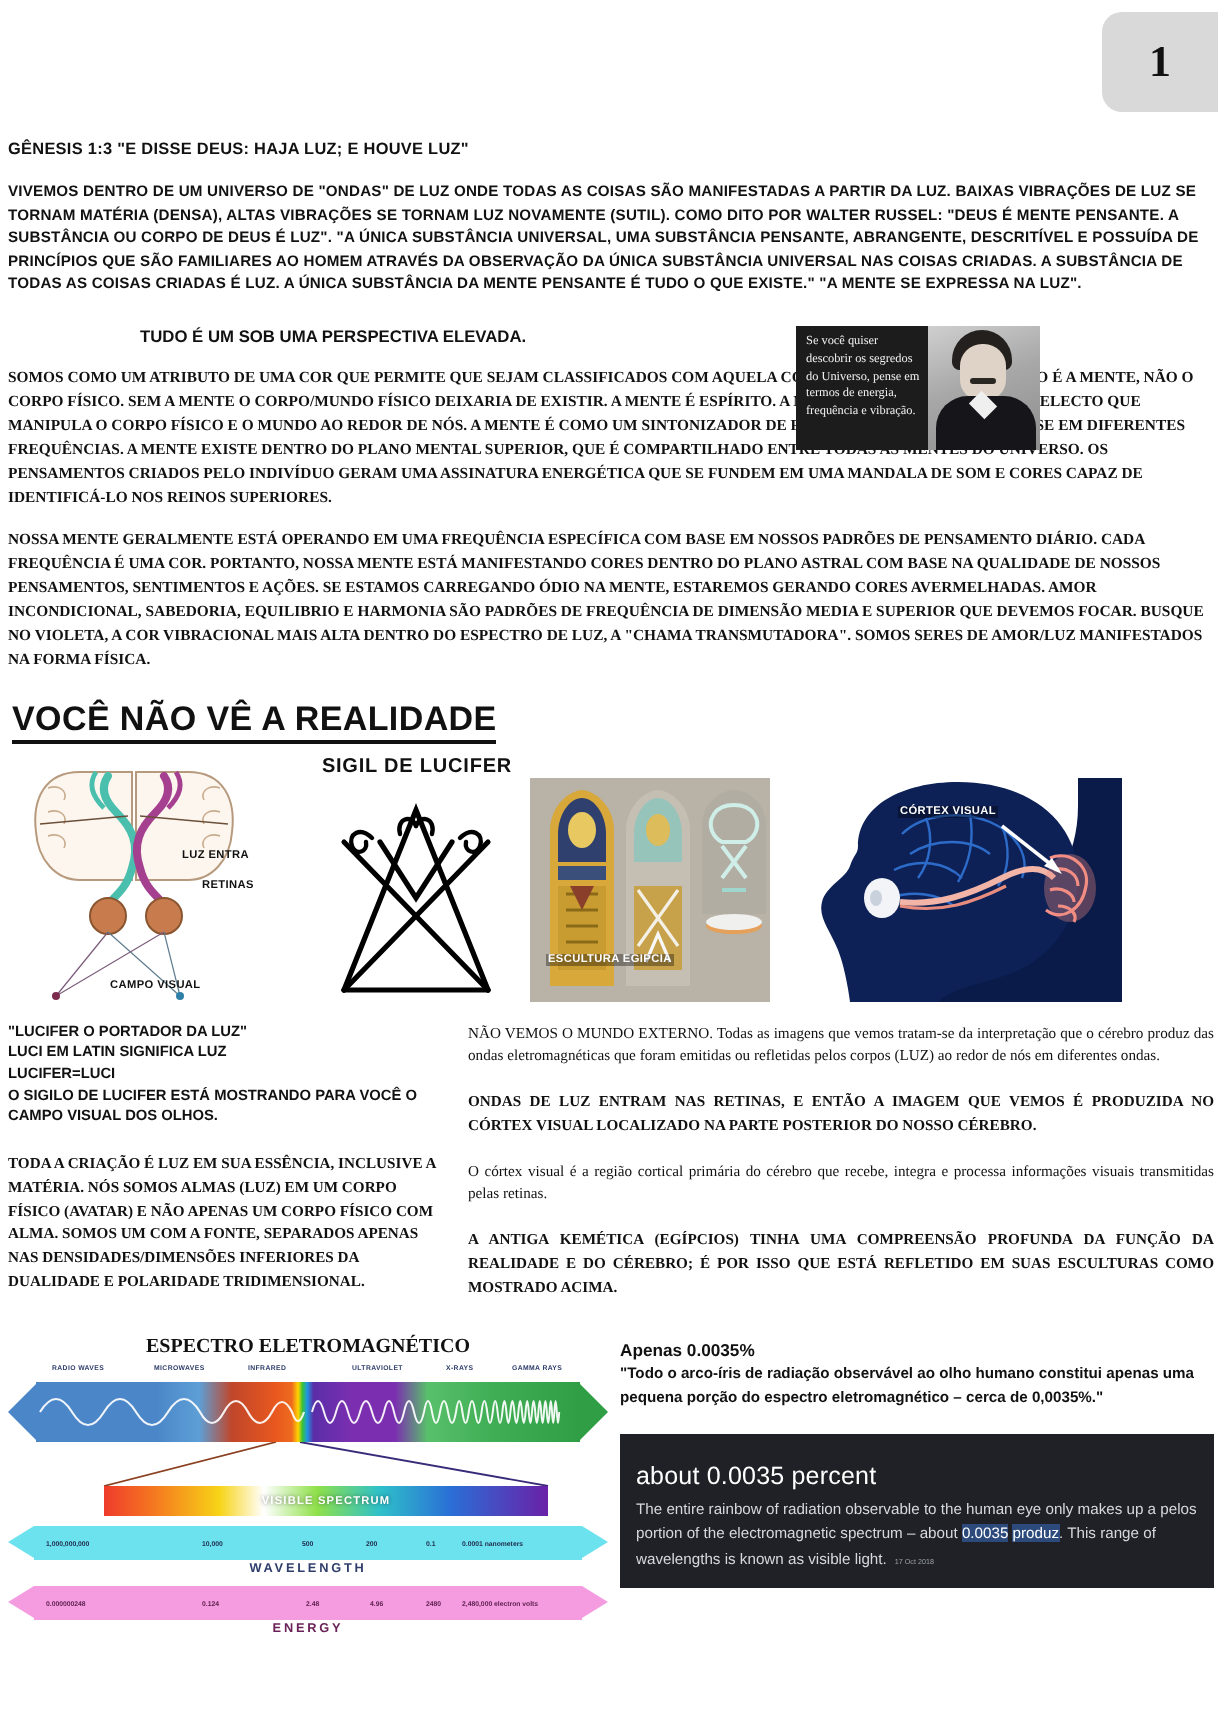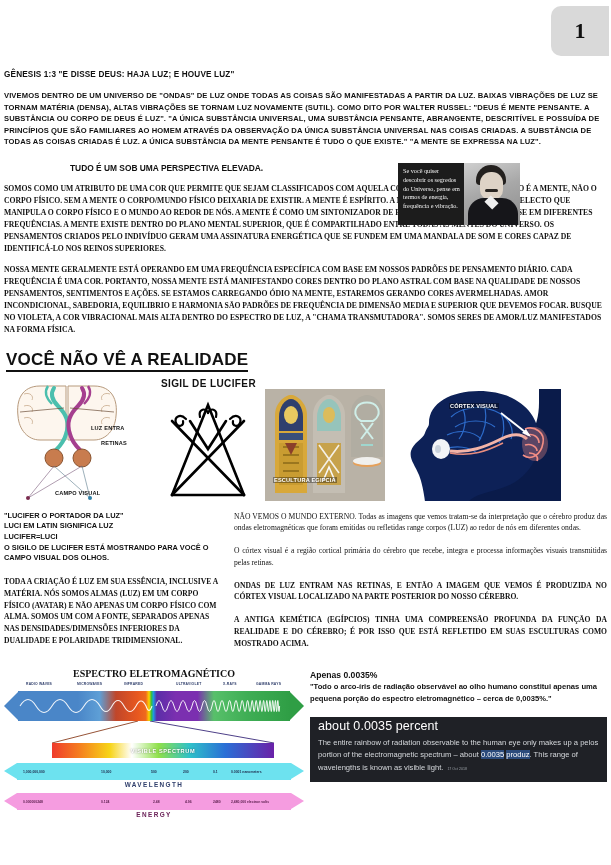--- a/index.html
+++ b/index.html
@@ -337,21 +337,21 @@
   .apenas-body {
     font-size: 7.6px;
     font-weight: bold;
     line-height: 1.5;
     color: #111;
     margin-top: 1px;
   }
   .dark-card {
     margin-top: 13px;
     background: #1f2126;
-    padding: 2px 8px 8px 8px;
+    padding: 14px 8px 8px 8px;
     color: #e8eaed;
   }
   .dark-card .dc-title {
     font-size: 12.5px;
     color: #fff;
     letter-spacing: .1px;
   }
   .dark-card .dc-body {
     font-size: 7.6px;
     line-height: 1.62;
@@ -525,23 +525,23 @@
 
 <div class="cols">
   <div class="col-left">
     <div class="mini-sans">"LUCIFER O PORTADOR DA LUZ"</div>
     <div class="mini-sans">LUCI EM LATIN SIGNIFICA LUZ</div>
     <div class="mini-sans">LUCIFER=LUCI</div>
     <div class="mini-sans">O SIGILO DE LUCIFER ESTÁ MOSTRANDO PARA VOCÊ O CAMPO VISUAL DOS OLHOS.</div>
     <div class="mini-serif">TODA A CRIAÇÃO É LUZ EM SUA ESSÊNCIA, INCLUSIVE A MATÉRIA. NÓS SOMOS ALMAS (LUZ) EM UM CORPO FÍSICO (AVATAR) E NÃO APENAS UM CORPO FÍSICO COM ALMA. SOMOS UM COM A FONTE, SEPARADOS APENAS NAS DENSIDADES/DIMENSÕES INFERIORES DA DUALIDADE E POLARIDADE TRIDIMENSIONAL.</div>
   </div>
   <div class="col-right">
-    <div class="rp">NÃO VEMOS O MUNDO EXTERNO.   Todas as imagens que vemos tratam-se da interpretação que o cérebro produz das ondas eletromagnéticas que foram emitidas ou refletidas range corpos (LUZ) ao redor de nós em diferentes ondas.</div>
+    <div class="rp">NÃO VEMOS O MUNDO EXTERNO.   Todas as imagens que vemos tratam-se da interpretação que o cérebro produz das ondas eletromagnéticas que foram emitidas ou refletidas pelos corpos (LUZ) ao redor de nós em diferentes ondas.</div>
+    <div class="rp bold">ONDAS DE LUZ ENTRAM NAS RETINAS, E ENTÃO A IMAGEM QUE VEMOS É PRODUZIDA NO CÓRTEX VISUAL LOCALIZADO NA PARTE POSTERIOR DO NOSSO CÉREBRO.</div>
     <div class="rp">O córtex visual é a região cortical primária do cérebro que recebe, integra e processa informações visuais transmitidas pelas retinas.</div>
-    <div class="rp bold">ONDAS DE LUZ ENTRAM NAS RETINAS, E ENTÃO A IMAGEM QUE VEMOS É PRODUZIDA NO CÓRTEX VISUAL LOCALIZADO NA PARTE POSTERIOR DO NOSSO CÉREBRO.</div>
     <div class="rp bold">A ANTIGA KEMÉTICA (EGÍPCIOS) TINHA UMA COMPREENSÃO PROFUNDA DA FUNÇÃO DA REALIDADE E DO CÉREBRO; É POR ISSO QUE ESTÁ REFLETIDO EM SUAS ESCULTURAS COMO MOSTRADO ACIMA.</div>
   </div>
 </div>
 
 <div class="bottom">
 
   <div class="spectrum-wrap">
     <div class="spectrum-title">ESPECTRO ELETROMAGNÉTICO</div>
 
     <div class="spec-band-labels">

